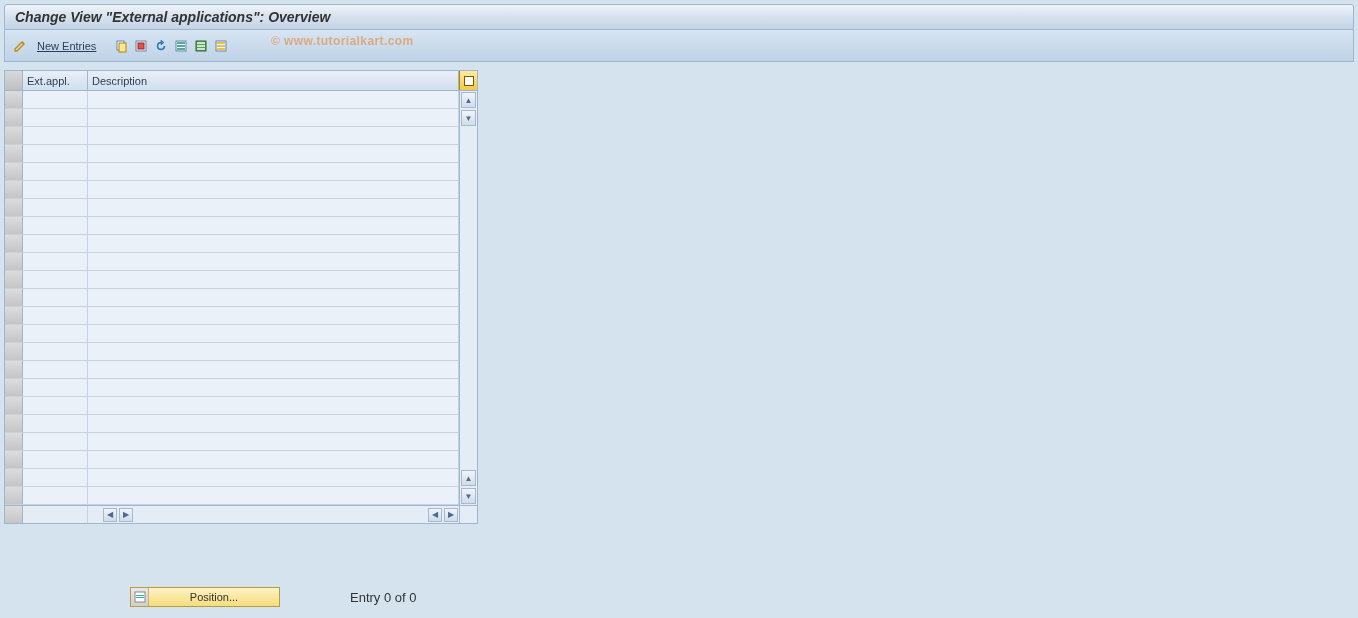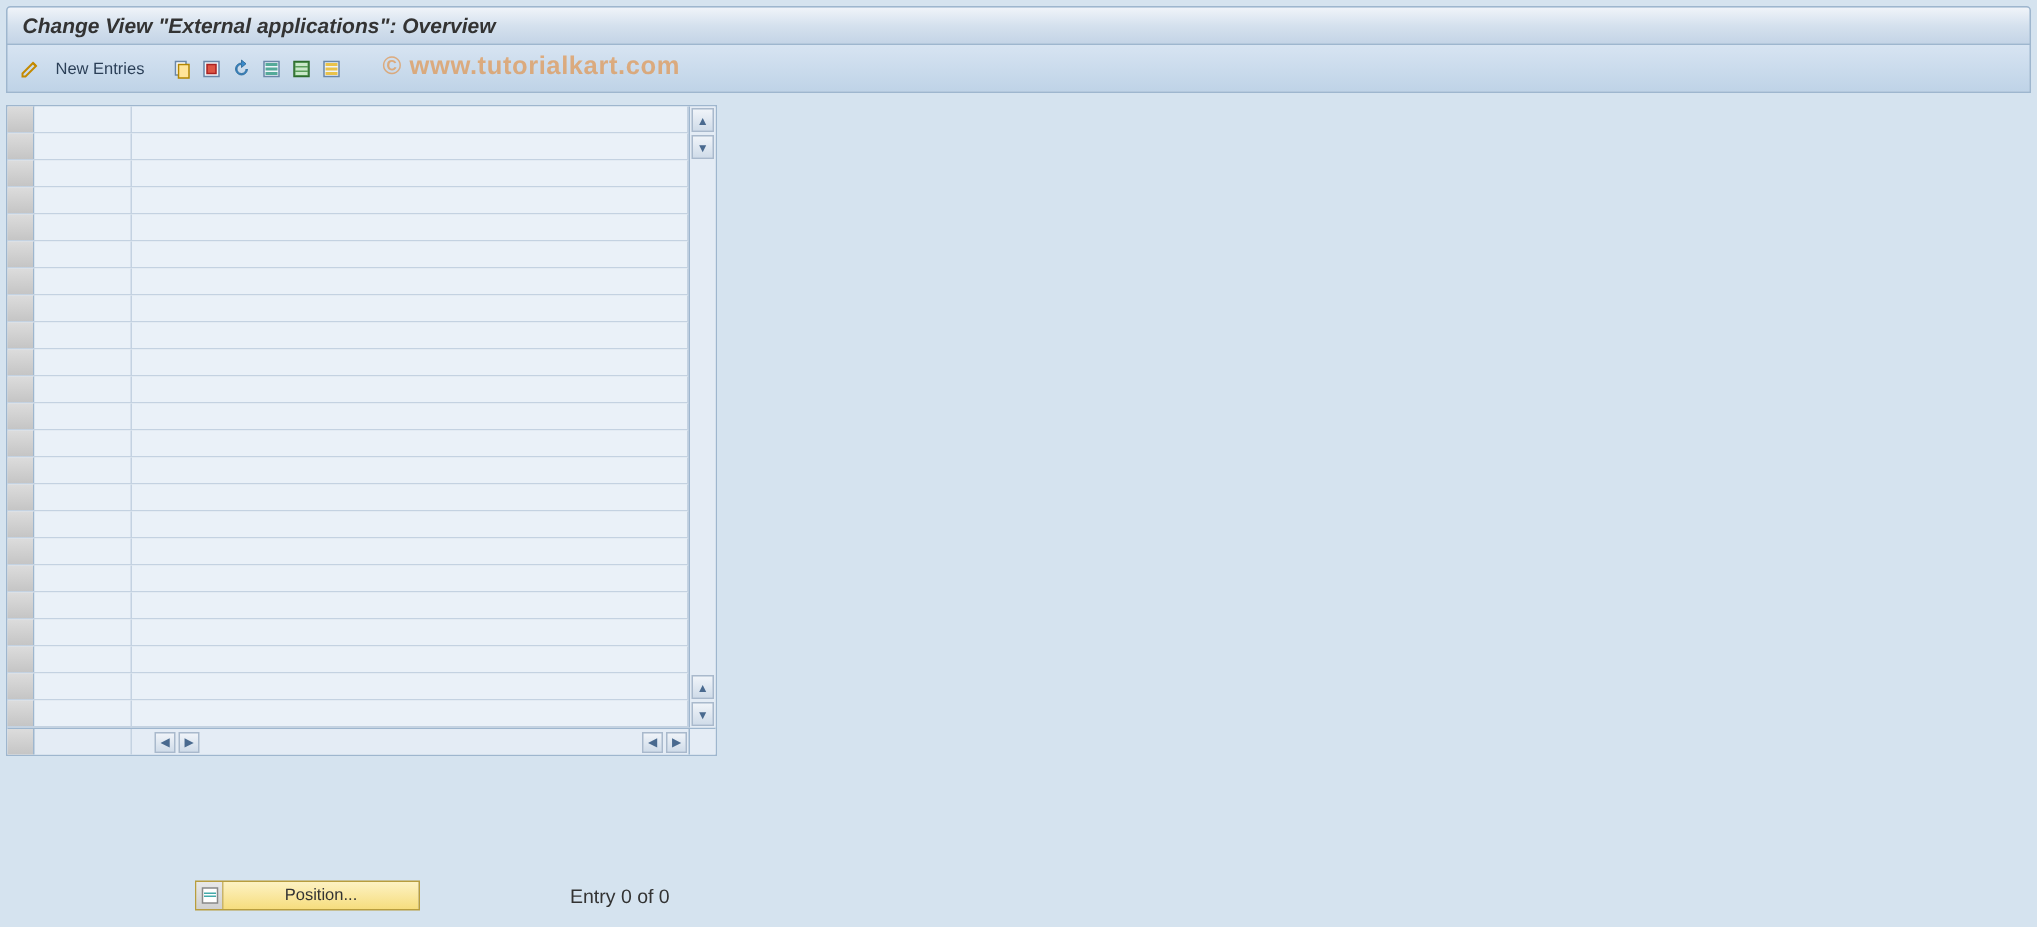--- a/index.html
+++ b/index.html
@@ -53,32 +53,33 @@
       cursor: pointer;
     }
     .toolbar-text-btn {
       height: 20px;
       display: flex;
       align-items: center;
       padding: 0 6px;
       color: #2b3f57;
       font-size: 11px;
       cursor: pointer;
+      text-decoration: underline;
     }
     .toolbar-sep {
       width: 6px;
       height: 100%;
     }
     
     
     .watermark {
       position: absolute;
-      left: 250px;
+      left: 266px;
       top: 4px;
-      font-size: 17px;
+      font-size: 12px;
       font-weight: bold;
       color: rgba(229, 137, 51, 0.6);
       pointer-events: none;
       letter-spacing: 0.4px;
     }
     
     
     .content-area {
       margin: 8px 4px 0 4px;
       position: relative;
@@ -200,21 +201,21 @@
     .h-track { flex:1; }
     .h-corner { width: 18px; border-left: 1px solid #9eb6ce; }
     
     
     .footer {
       position: absolute;
       top: 587px;
       left: 130px;
       display: flex;
       align-items: center;
-      gap: 100px;
+      gap: 70px;
     }
     .position-btn {
       width: 150px;
       height: 20px;
       background: linear-gradient(to bottom, #fdf2c3 0%, #f6dd7e 100%);
       border: 1px solid #b89d3e;
       display: flex;
       align-items: center;
       cursor: pointer;
       font-size: 11px;
@@ -292,20 +293,28 @@
         <rect x="3" y="6" width="8" height="2" fill="#e9c24a"></rect>
         <rect x="3" y="9" width="8" height="2" fill="#e9c24a"></rect>
       </svg>
   </div>
   <span class="watermark">© www.tutorialkart.com</span>
 </div>
 
 <div class="content-area">
   <div class="table-container">
 
+    <div class="table-header-row">
+      <div class="corner-cell"></div>
+      <div class="header-cell col-extappl">Ext.appl.</div>
+      <div class="header-cell col-desc">Description</div>
+      <div class="config-cell">
+        <span class="config-icon"></span>
+      </div>
+    </div>
 
     <div class="table-body">
       <div class="body-rows" id="table-rows">
           <div class="data-row">
             <div class="row-handle"></div>
             <div class="data-cell col-extappl"></div>
             <div class="data-cell col-desc"></div>
           </div>
           <div class="data-row">
             <div class="row-handle"></div>

